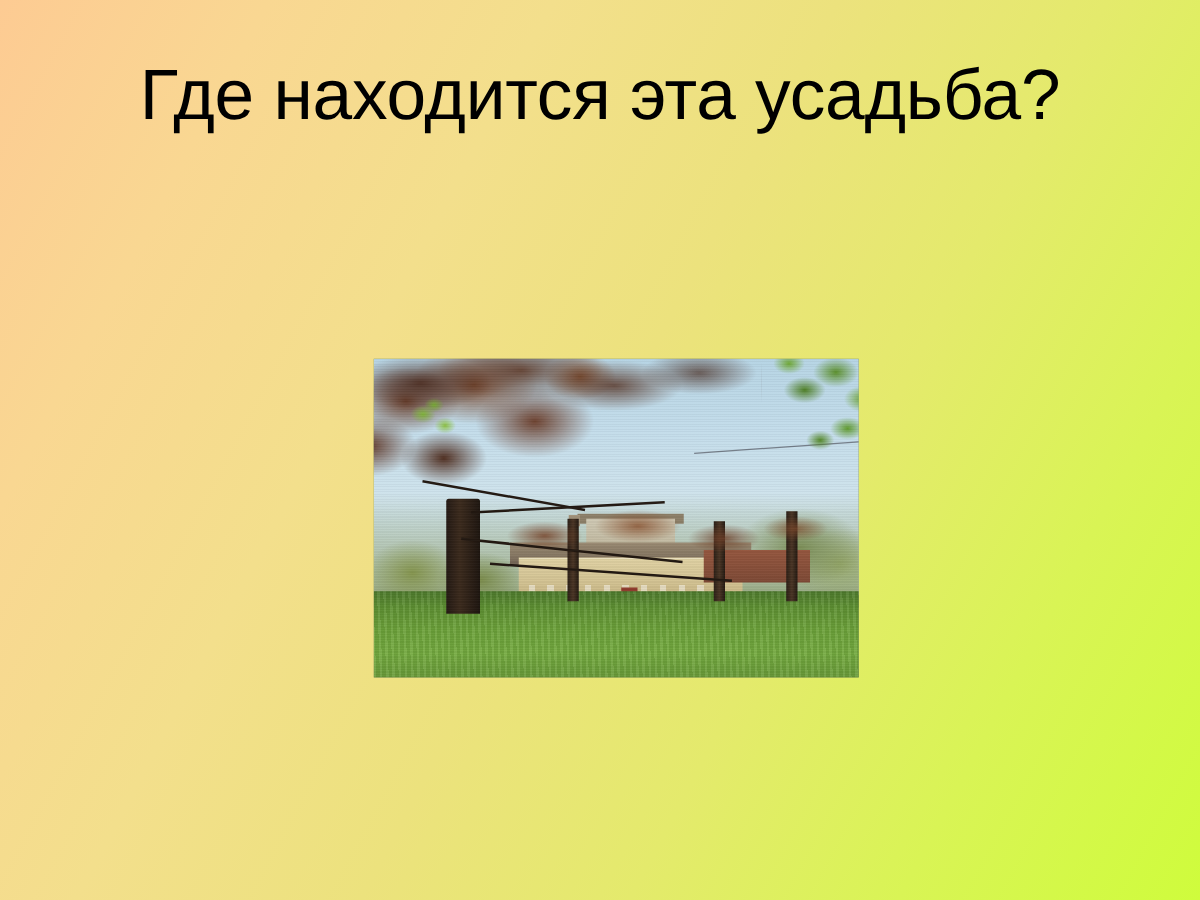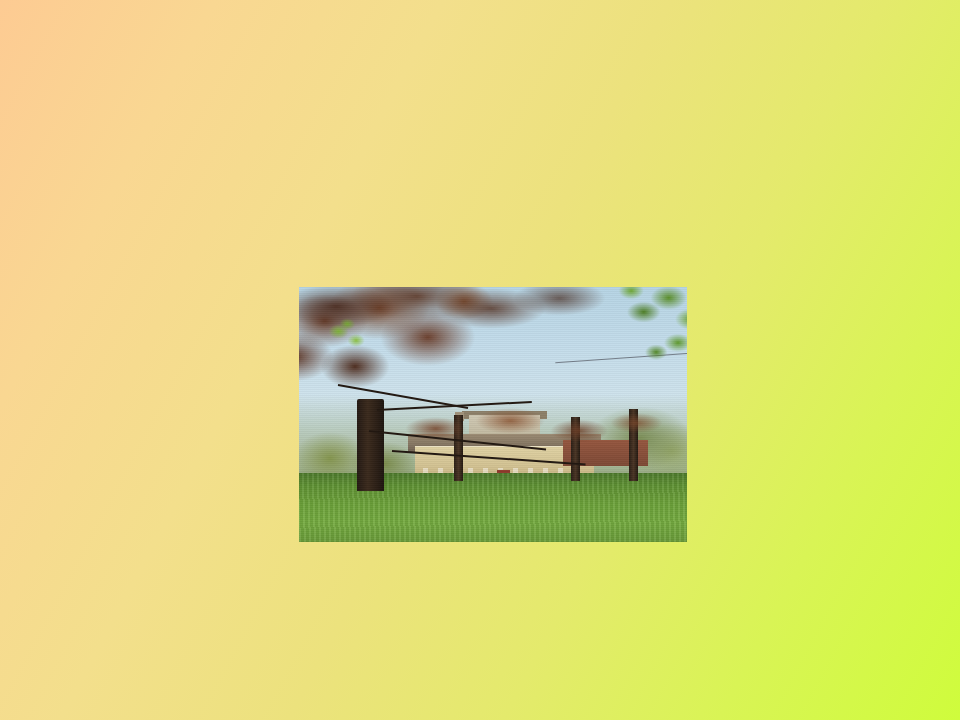--- a/index.html
+++ b/index.html
@@ -330,20 +330,23 @@
         rgba(255,255,255,0.02) 1px,
         rgba(255,255,255,0.02) 2px);
     pointer-events: none;
   }
 </style>
 </head>
 <body>
 
 <div class="slide">
 
+  <div class="title-block">
+    <h1 class="slide-title">Где находится эта усадьба?</h1>
+  </div>
 
   <div class="photo-frame">
     <div class="photo">
 
       <div class="ph-sky"></div>
       <div class="ph-backline"></div>
 
       <div class="ph-wire"></div>
 
       <div class="ph-house">

